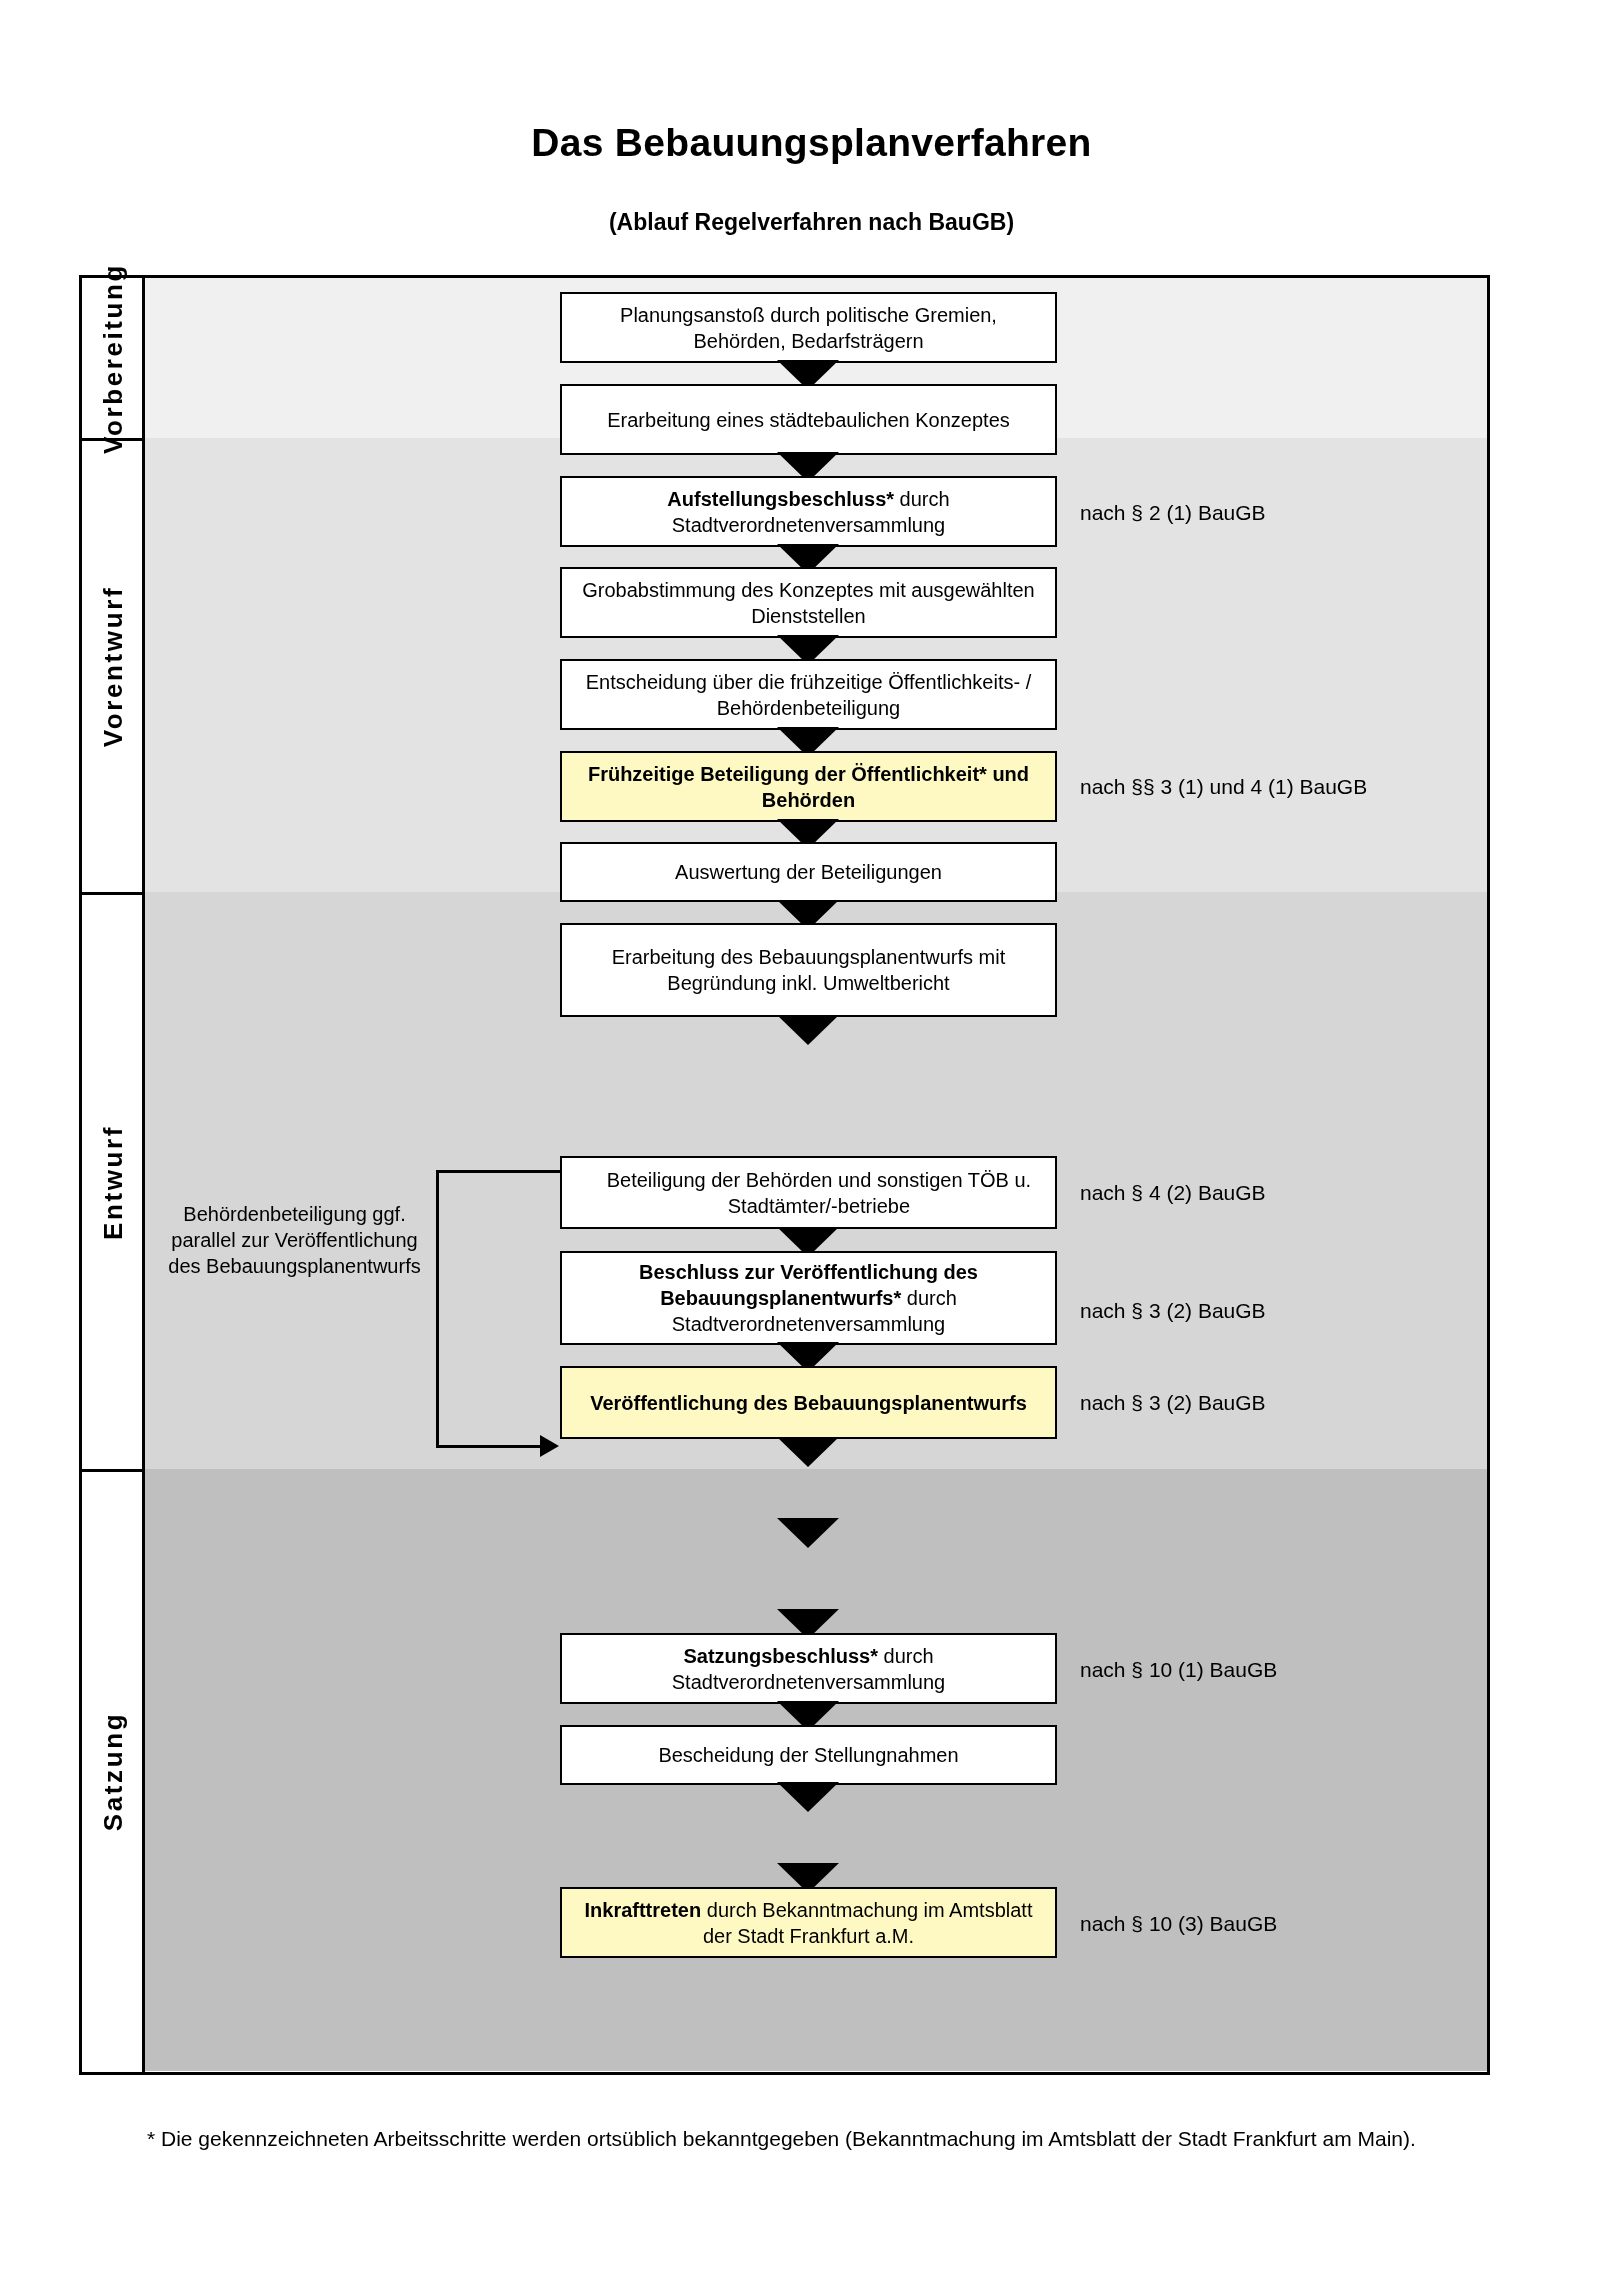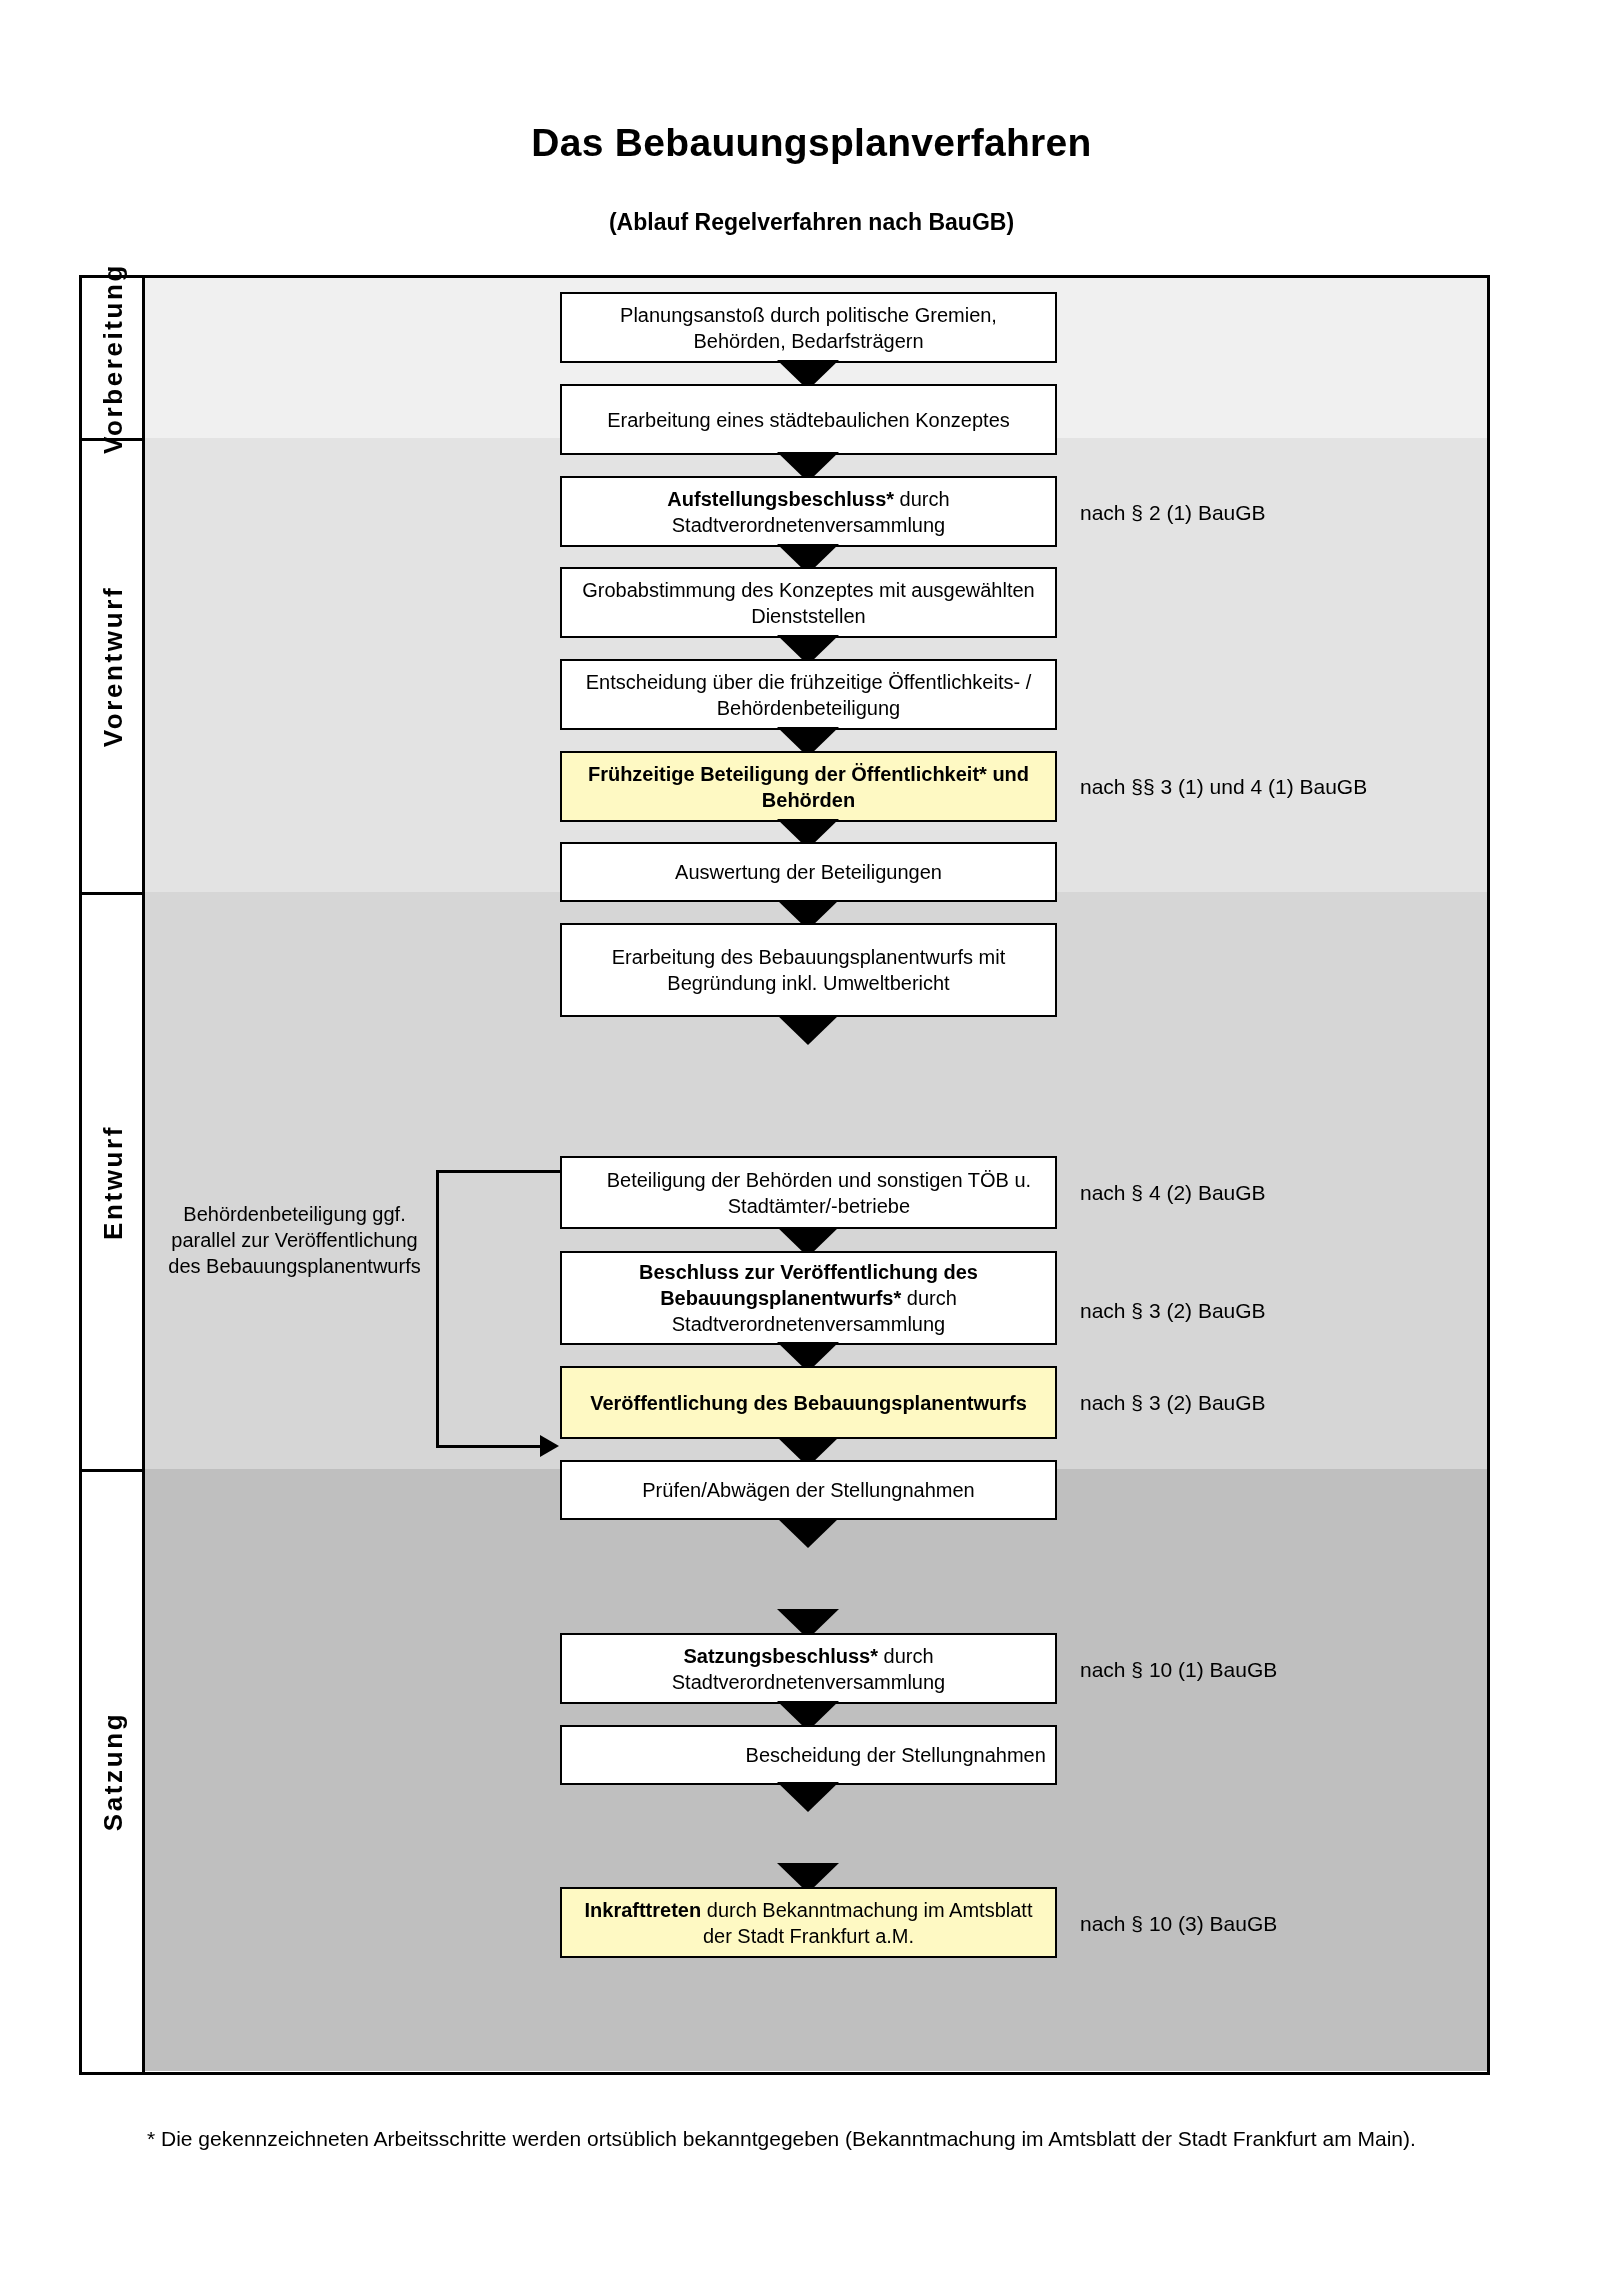--- a/index.html
+++ b/index.html
@@ -141,33 +141,30 @@
   <div class="pbox" id="box-s10" style="top:973px;height:94px;">
     <span><b>Beschluss zur Veröffentlichung des Bebauungsplanentwurfs*</b><span> durch Stadtverordnetenversammlung</span></span>
   </div>
   <div class="arrow" style="left:695px;top:1064px;"></div>
 
   <div class="pbox blue" id="box-s11" style="top:1088px;height:73px;">
     <span><b>Veröffentlichung des Bebauungsplanentwurfs</b><span></span></span>
   </div>
   <div class="arrow" style="left:695px;top:1159px;"></div>
 
-  <div class="pbox" id="box-s12" style="top:1182px;height:60px;">
-    <span><span></span><span>Prüfen/Abwägen der Stellungnahmen</span></span>
-  </div>
   <div class="arrow" style="left:695px;top:1240px;"></div>
 
   <div class="arrow" style="left:695px;top:1331px;"></div>
 
   <div class="pbox" id="box-s14" style="top:1355px;height:71px;">
     <span><b>Satzungsbeschluss*</b><span> durch Stadtverordnetenversammlung</span></span>
   </div>
   <div class="arrow" style="left:695px;top:1423px;"></div>
 
-  <div class="pbox" id="box-s15" style="top:1447px;height:60px;justify-content:flex-end;">
+  <div class="pbox" id="box-s15" style="top:1447px;height:60px;">
     <span><span></span><span>Bescheidung der Stellungnahmen</span></span>
   </div>
   <div class="arrow" style="left:695px;top:1504px;"></div>
 
   <div class="arrow" style="left:695px;top:1585px;"></div>
 
   <div class="pbox blue" id="box-s17" style="top:1609px;height:71px;">
     <span><b>Inkrafttreten</b><span> durch Bekanntmachung im Amtsblatt der Stadt Frankfurt a.M.</span></span>
   </div>
 

